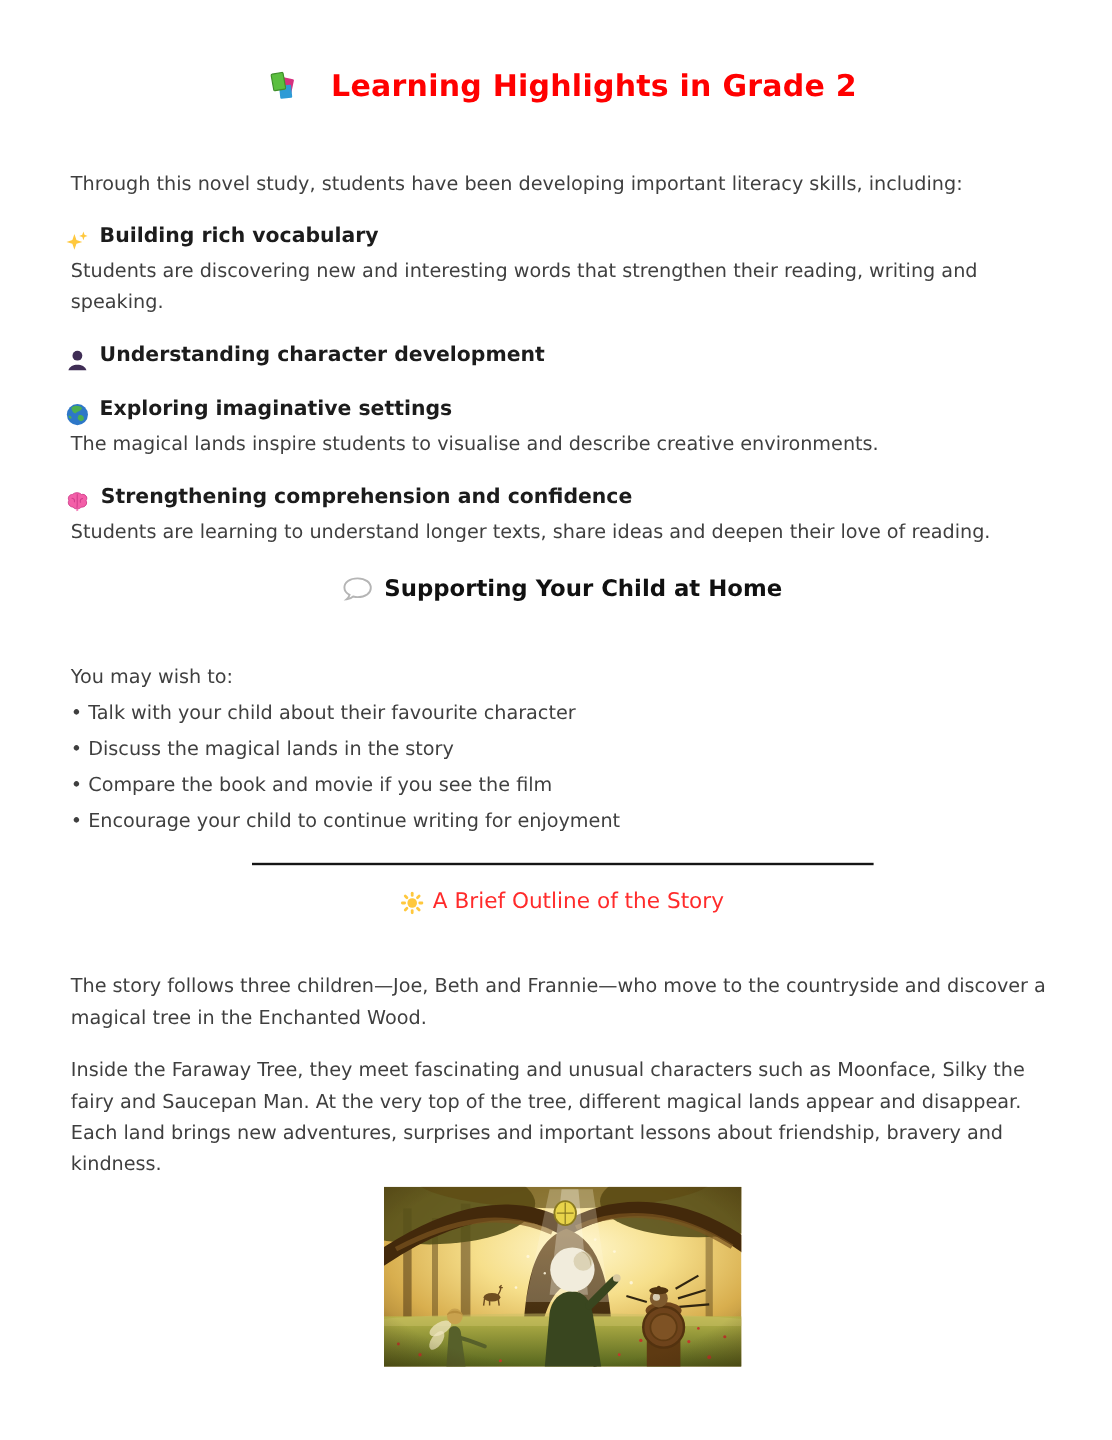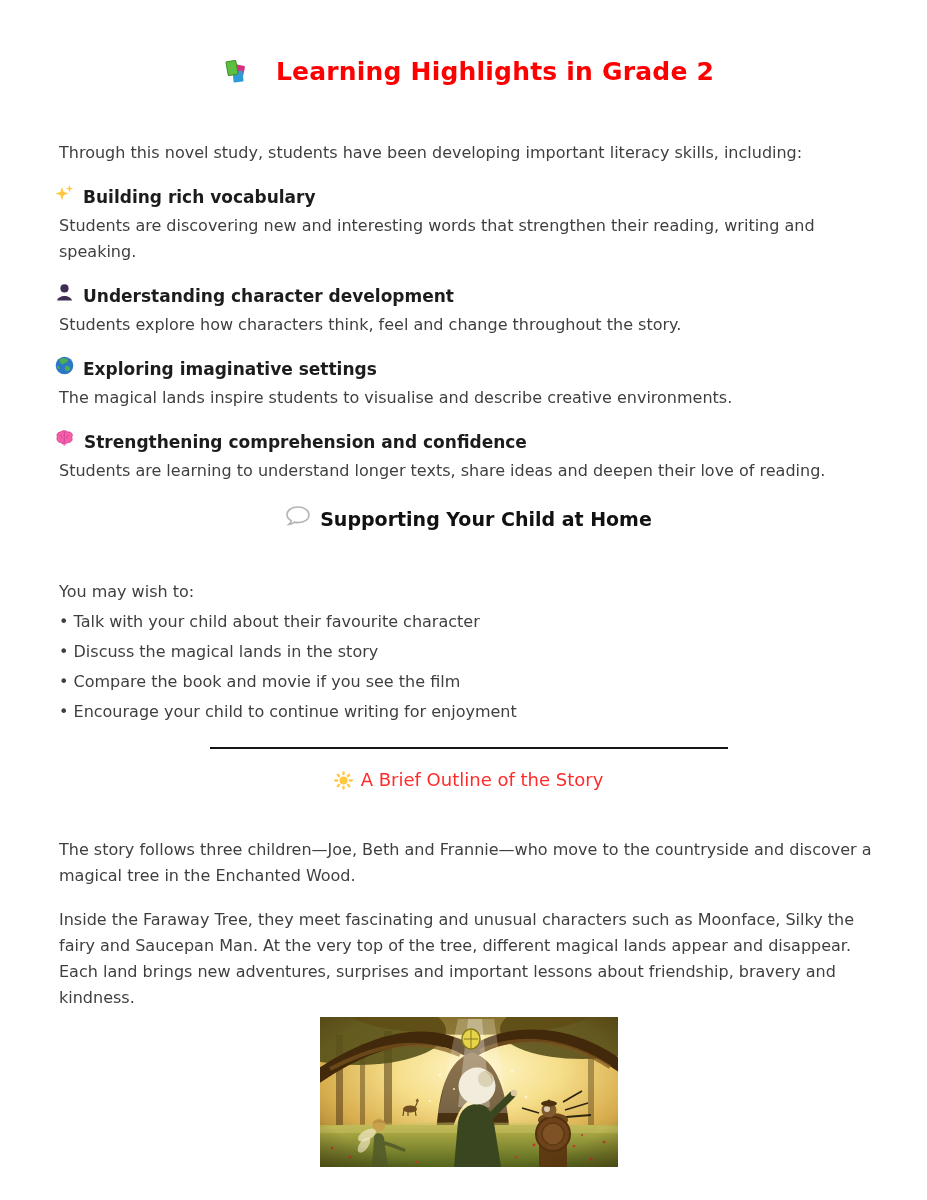--- a/index.html
+++ b/index.html
@@ -15,28 +15,28 @@
     margin:57px 0 0;
     display:flex;align-items:center;justify-content:center;gap:27px;
   }
   .title-text{
     font-size:25px;font-weight:bold;color:#ff0000;
     letter-spacing:.2px;
   }
   p,.line{font-size:16px;line-height:26px;margin:4px;}
   .intro{margin-top:54px;}
   .hl-head{
-    display:flex;align-items:flex-start;gap:9px;
+    display:flex;align-items:flex-end;gap:9px;
     margin-top:18px;
     font-size:17px;line-height:27px;font-weight:bold;color:#1c1c1c;
   }
   .hl-body{margin-top:2px;}
   .center-head{
     margin-top:21px;
-    display:flex;align-items:flex-start;justify-content:center;gap:9px;
+    display:flex;align-items:center;justify-content:center;gap:9px;
     font-size:19px;line-height:28px;font-weight:bold;color:#111111;
   }
   .wish-block{margin-top:46px;}
   .divider{
     width:518px;border:none;border-top:2px solid #151515;
     margin:22px auto 0;
   }
   .outline-head{
     margin-top:17px;
     display:flex;align-items:center;justify-content:center;gap:8px;
@@ -82,21 +82,20 @@
 
   <div class="hl-head">
     <span class="icon">
       <svg width="19" height="19" viewBox="0 0 19 19">
         <circle cx="9.5" cy="5.4" r="4.1" fill="#3f2d55"></circle>
         <path d="M2 17.5 C3.6 11.4 15.4 11.4 17 17.5 Z" fill="#3f2d55"></path>
       </svg>
     </span>
     <span>Understanding character development</span>
   </div>
-  <p class="hl-body">Students explore how characters think, feel and change throughout the story.</p>
 
   <div class="hl-head">
     <span class="icon">
       <svg width="19" height="19" viewBox="0 0 19 19">
         <circle cx="9.5" cy="9.5" r="8.8" fill="#2d77c8"></circle>
         <path d="M4.5 3.5 C7 1.6 11.5 1.8 13.5 4 C12.8 6.6 9.8 6.6 7.8 8.6 C5.8 8 4.5 5.8 4.5 3.5 Z" fill="#4caf50"></path>
         <path d="M10.5 10 C13.2 9.2 15.6 11 14.7 13.8 C13 15.9 10.5 15 9.6 12.4 Z" fill="#4caf50"></path>
         <path d="M2 10.5 C3.4 10 5 11 4.6 12.8 C3.2 13.2 2.2 12 2 10.5 Z" fill="#4caf50"></path>
       </svg>
     </span>

